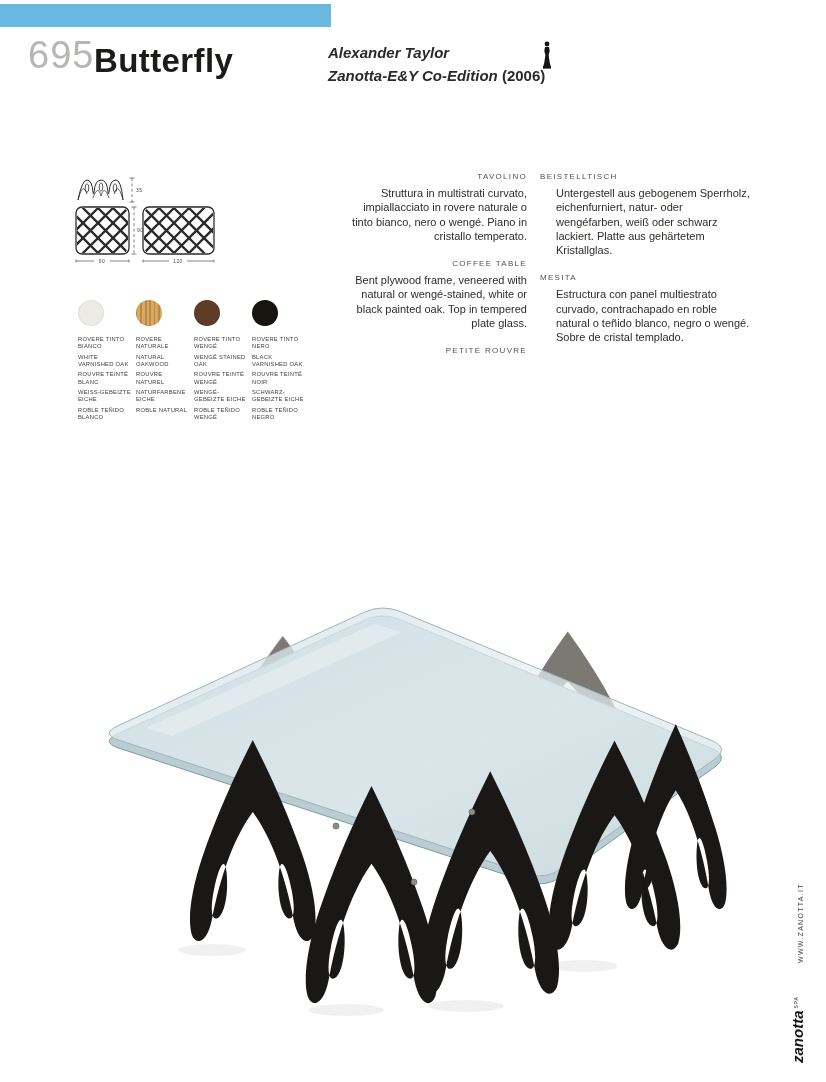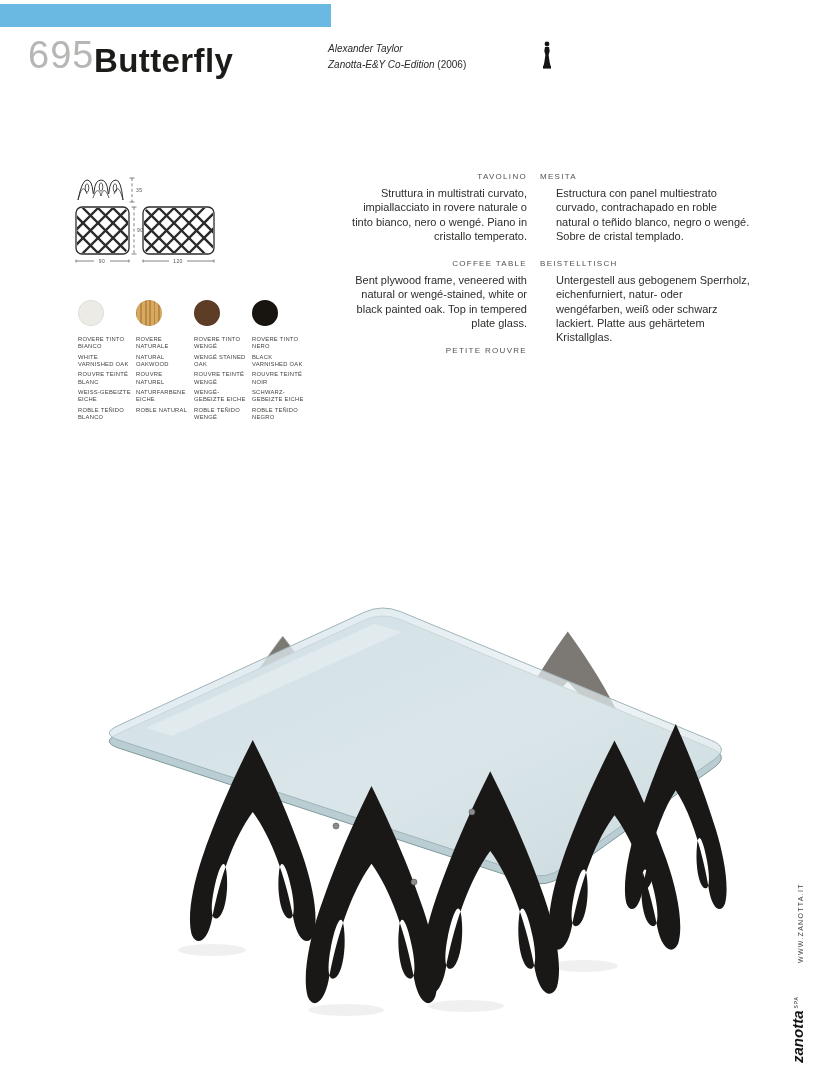--- a/index.html
+++ b/index.html
@@ -4,21 +4,21 @@
 <style>
   html,body{margin:0;padding:0;background:#ffffff;}
   body{width:826px;height:1082px;position:relative;overflow:hidden;
        font-family:"Liberation Sans", sans-serif;color:#2f2d2a;}
   .abs{position:absolute;}
 
   
   .accent-bar{left:0;top:4px;width:331px;height:23px;background:#6ab9e2;}
   .page-number{left:28px;top:36px;font-size:38px;color:#b7b6b4;letter-spacing:1px;line-height:1;}
   .product-name{left:94px;top:44px;font-size:33px;font-weight:bold;color:#1b1b19;letter-spacing:.4px;line-height:1;margin:0;}
-  .designer-block{left:328px;top:41px;font-size:10px;font-style:italic;color:#2a2a28;line-height:1.55;}
+  .designer-block{left:328px;top:41px;font-size:15px;font-style:italic;color:#2a2a28;line-height:1.55;font-weight:bold;}
   .designer-block .yr{font-style:normal;}
   .award{left:541px;top:41px;width:12px;height:30px;}
 
   
   .drawings{left:70px;top:172px;width:152px;height:96px;}
   .drawings svg{display:block;}
   svg text{font-family:"Liberation Sans", sans-serif;fill:#4e4e4c;font-size:5px;letter-spacing:.4px;}
 
   
   .col{width:197px;}
@@ -141,26 +141,26 @@
     <h2 class="sec-h">COFFEE TABLE</h2>
     <p class="sec-b">Bent plywood frame, veneered with natural or wengé-stained, white or black painted oak. Top in tempered plate glass.</p>
   </section>
   <section>
     <h2 class="sec-h">PETITE ROUVRE</h2>
   </section>
 </div>
 
 <div class="abs col col2">
   <section>
+    <h2 class="sec-h">BEISTELLTISCH</h2>
+    <p class="sec-b">Untergestell aus gebogenem Sperrholz, eichenfurniert, natur- oder wengéfarben, weiß oder schwarz lackiert. Platte aus gehärtetem Kristallglas.</p>
+  </section>
+  <section>
     <h2 class="sec-h">MESITA</h2>
     <p class="sec-b">Estructura con panel multiestrato curvado, contrachapado en roble natural o teñido blanco, negro o wengé. Sobre de cristal templado.</p>
-  </section>
-  <section>
-    <h2 class="sec-h">BEISTELLTISCH</h2>
-    <p class="sec-b">Untergestell aus gebogenem Sperrholz, eichenfurniert, natur- oder wengéfarben, weiß oder schwarz lackiert. Platte aus gehärtetem Kristallglas.</p>
   </section>
 </div>
 
 <div class="abs finishes">
   <div class="finish">
     <div class="swatch" style="background-color: rgb(236, 235, 230);"></div>
     <div class="flabels">
       <div class="flabel">ROVERE TINTO BIANCO</div>
       <div class="flabel">WHITE VARNISHED OAK</div>
       <div class="flabel">ROUVRE TEINTÉ BLANC</div>

